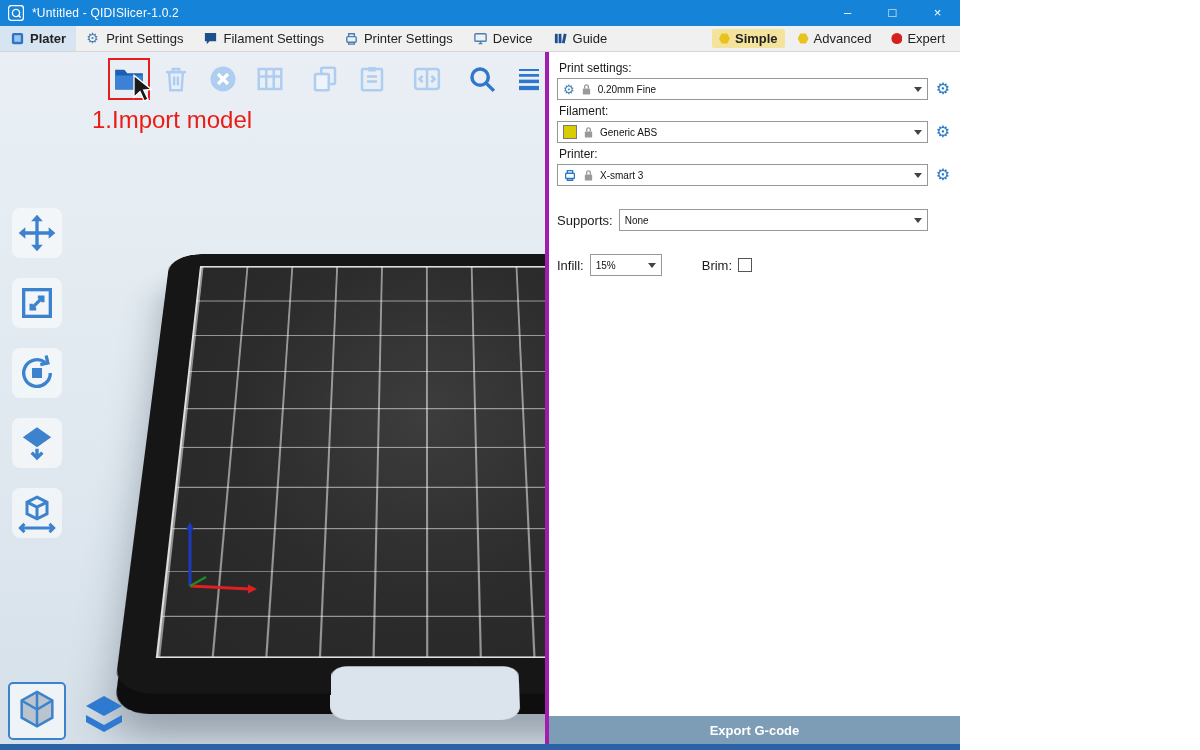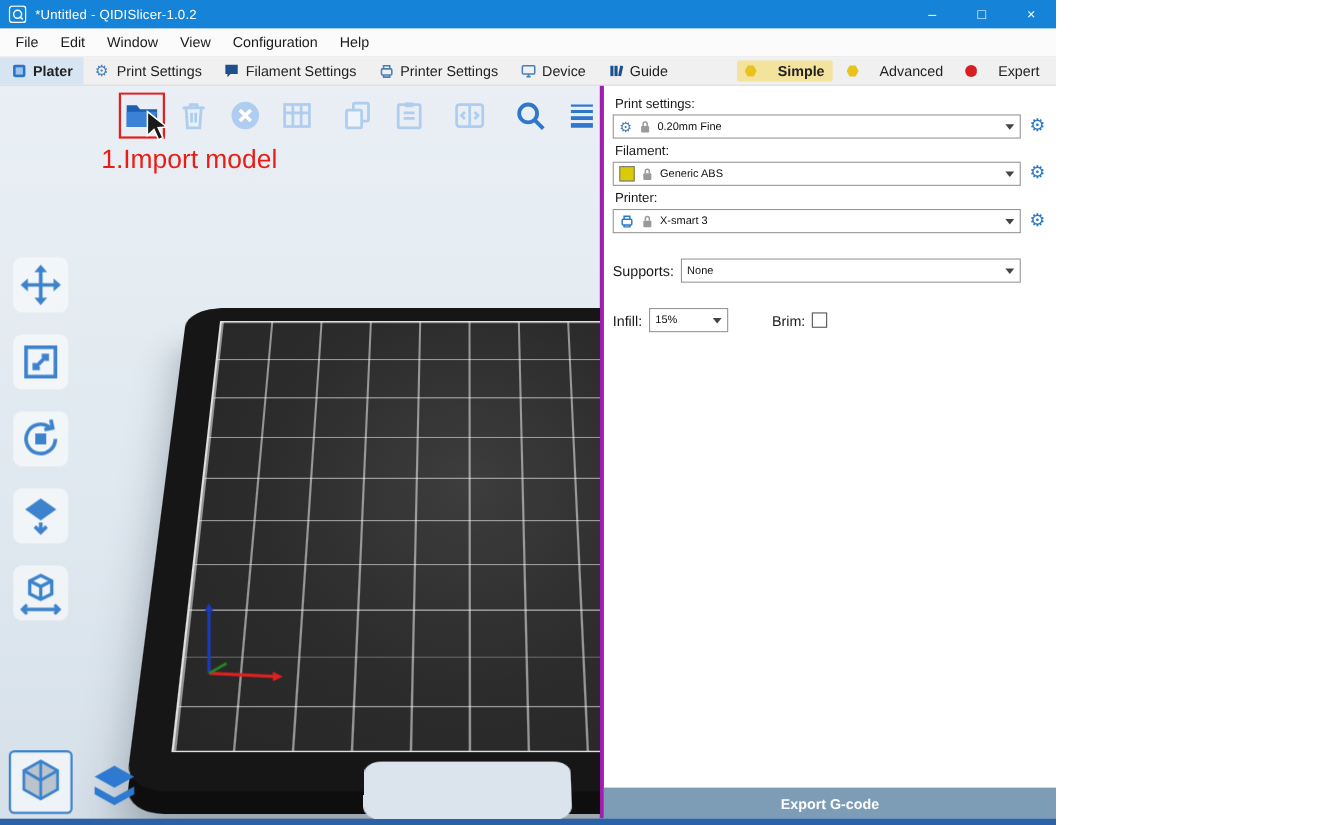--- a/index.html
+++ b/index.html
@@ -17,21 +17,21 @@
   .menubar { height:26px; background:#fbfbfb; display:flex; align-items:center; padding-left:4px; border-bottom:1px solid #ececec; flex:0 0 auto; }
   .menu-item { font-size:13px; color:#1a1a1a; padding:0 10px; line-height:26px; }
 
   
   .tabbar { height:26px; background:#f0f0f0; display:flex; align-items:stretch; border-bottom:1px solid #d6d6d6; flex:0 0 auto; }
   .tab { display:flex; align-items:center; gap:5px; padding:0 10px; font-size:13px; color:#222; }
   .tab.active { background:#d7e5f2; font-weight:bold; }
   .tab-ic { width:15px; height:15px; display:inline-flex; }
   .gear-char { color:#4a7fb5; font-size:14px; line-height:1; }
   .modes { margin-left:auto; display:flex; align-items:center; gap:6px; padding-right:8px; }
-  .mode { display:flex; align-items:center; gap:19px; font-size:13px; color:#222; padding:2px 7px; border-radius:2px; }
+  .mode { display:flex; align-items:center; gap:5px; font-size:13px; color:#222; padding:2px 7px; border-radius:2px; }
   .mode.active { background:#f3e39c; font-weight:bold; }
   .hex { width:11px; height:11px; display:inline-block; clip-path:polygon(25% 5%,75% 5%,100% 50%,75% 95%,25% 95%,0% 50%); }
   .hex.yellow { background:#e8c31d; }
   .hex.red { background:#d62020; clip-path:circle(50%); }
 
   
   .main { flex:1 1 auto; display:flex; min-height:0; }
   .viewport { flex:1; position:relative; overflow:hidden;
     background:linear-gradient(180deg,#e9eff4 0%, #e0e9f0 55%, #d6e0e9 100%); }
 
@@ -109,28 +109,20 @@
         </svg>
     </span>
     <span class="title-text">*Untitled - QIDISlicer-1.0.2</span>
     <div class="win-controls">
       <span class="win-btn">–</span>
       <span class="win-btn">□</span>
       <span class="win-btn">×</span>
     </div>
   </div>
 
-  <div class="menubar">
-    <span class="menu-item">File</span>
-    <span class="menu-item">Edit</span>
-    <span class="menu-item">Window</span>
-    <span class="menu-item">View</span>
-    <span class="menu-item">Configuration</span>
-    <span class="menu-item">Help</span>
-  </div>
 
   <div class="tabbar">
     <div class="tab active">
       <span class="tab-ic">
         <svg viewBox="0 0 16 16">
             <rect x="2" y="2" width="12" height="12" rx="2" fill="#2d74c4"></rect>
             <rect x="4.5" y="4.5" width="7" height="7" fill="#9cc4ec"></rect>
           </svg>
       </span>
       <span>Plater</span>

